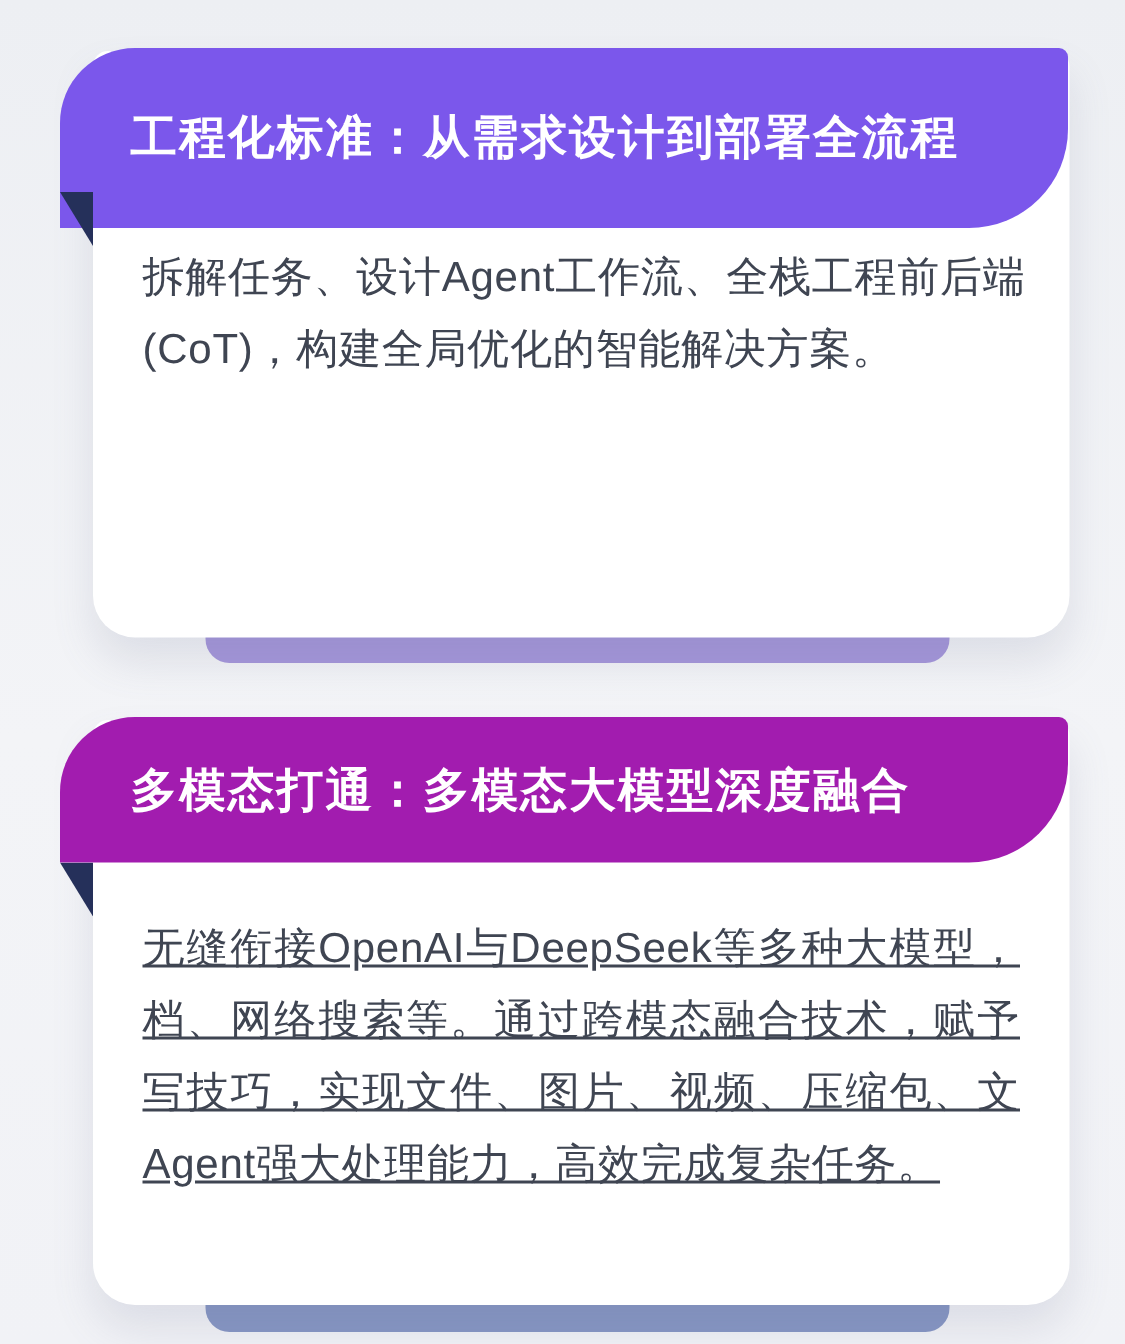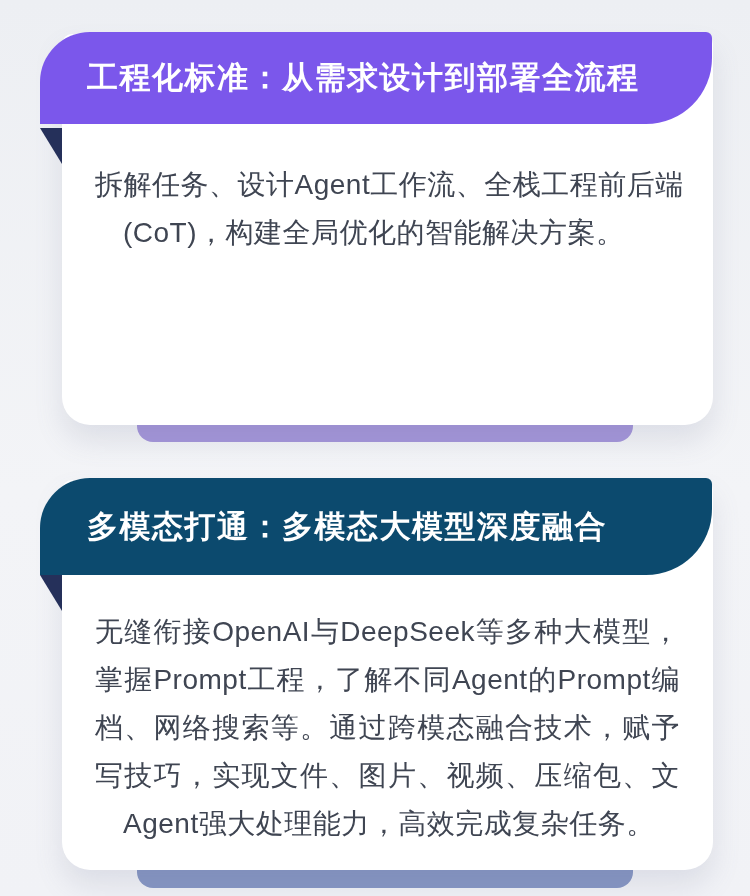--- a/index.html
+++ b/index.html
@@ -24,21 +24,21 @@
   .g2 .panel { height: 390px; }
 
   
   .accent {
     position: absolute; left: 137px; top: 360px; width: 496px; height: 50px;
     border-radius: 16px; z-index: 1;
   }
 
   
   .ribbon {
-    position: absolute; left: 40px; top: 0; width: 672px; height: 92px;
+    position: absolute; left: 40px; top: 0; width: 672px; height: 120px;
     z-index: 3; box-sizing: border-box;
     border-radius: 50px 6px 66px 0;
     display: flex; align-items: center;
     padding-left: 47px;
   }
   .g2 .ribbon { height: 97px; }
   .ribbon h2 {
     margin: 0; color: #FFFFFF;
     font-size: 31px; font-weight: bold; letter-spacing: 1.5px;
     white-space: nowrap;
@@ -50,27 +50,27 @@
     z-index: 3;
     clip-path: polygon(0 0, 100% 0, 100% 100%);
   }
   .g2 .fold { top: 97px; }
 
   
   .panel-text {
     position: absolute; left: 33px; right: 33px; top: 127px;
     color: #3F4552; font-size: 28px;
   }
-  .g2 .panel-text { top: 128px; }
+  .g2 .panel-text { top: 128px; text-decoration: underline; }
   .line {
     height: 48px; line-height: 48px; white-space: nowrap;
     text-align: justify; text-align-last: justify;
     letter-spacing: 0.5px;
   }
-  .line:last-child { text-align-last: left; margin-left: 28px; }
+  .line:last-child { text-align-last: left; }
 </style>
 </head>
 <body>
 
 <section class="group g1">
   <div class="accent" style="background: rgb(164, 149, 218);"></div>
   <div class="panel">
     <div class="panel-text">
       <div class="line">拆解任务、设计Agent工作流、全栈工程前后端</div>
       <div class="line">(CoT)，构建全局优化的智能解决方案。</div>
@@ -80,23 +80,22 @@
     <h2>工程化标准：从需求设计到部署全流程</h2>
   </header>
   <div class="fold" style="background: rgb(37, 48, 90);"></div>
 </section>
 
 <section class="group g2">
   <div class="accent" style="background: rgb(133, 149, 195);"></div>
   <div class="panel">
     <div class="panel-text">
       <div class="line">无缝衔接OpenAI与DeepSeek等多种大模型，</div>
-      <div class="line">掌握Prompt工程，了解不同Agent的Prompt编</div>
       <div class="line">档、网络搜索等。通过跨模态融合技术，赋予</div>
       <div class="line">写技巧，实现文件、图片、视频、压缩包、文</div>
       <div class="line">Agent强大处理能力，高效完成复杂任务。</div>
     </div>
   </div>
-  <header class="ribbon" style="background: #0c4a6e; align-items: center;">
+  <header class="ribbon" style="background: #a21caf; align-items: center;">
     <h2>多模态打通：多模态大模型深度融合</h2>
   </header>
   <div class="fold" style="background: rgb(37, 48, 90);"></div>
 </section>
 
 </body></html>

